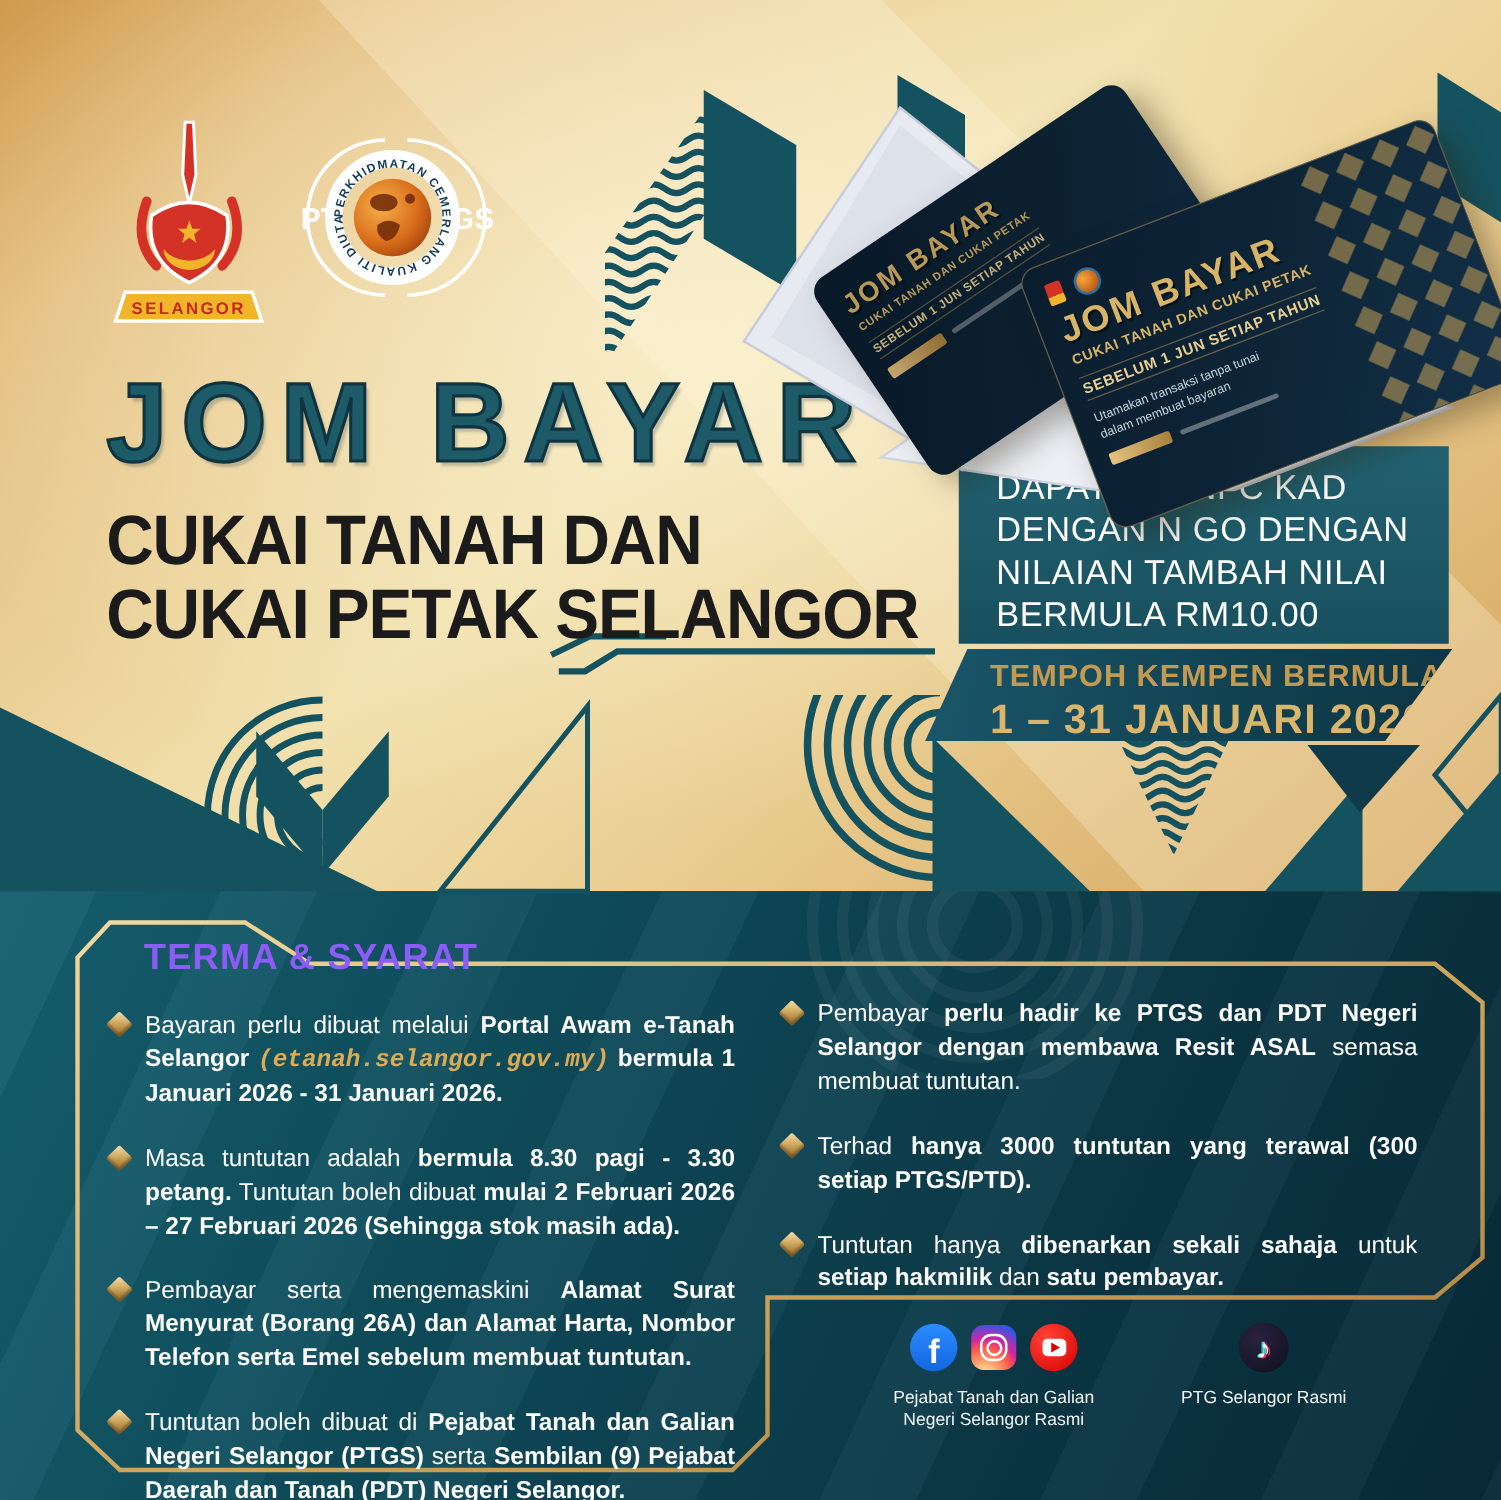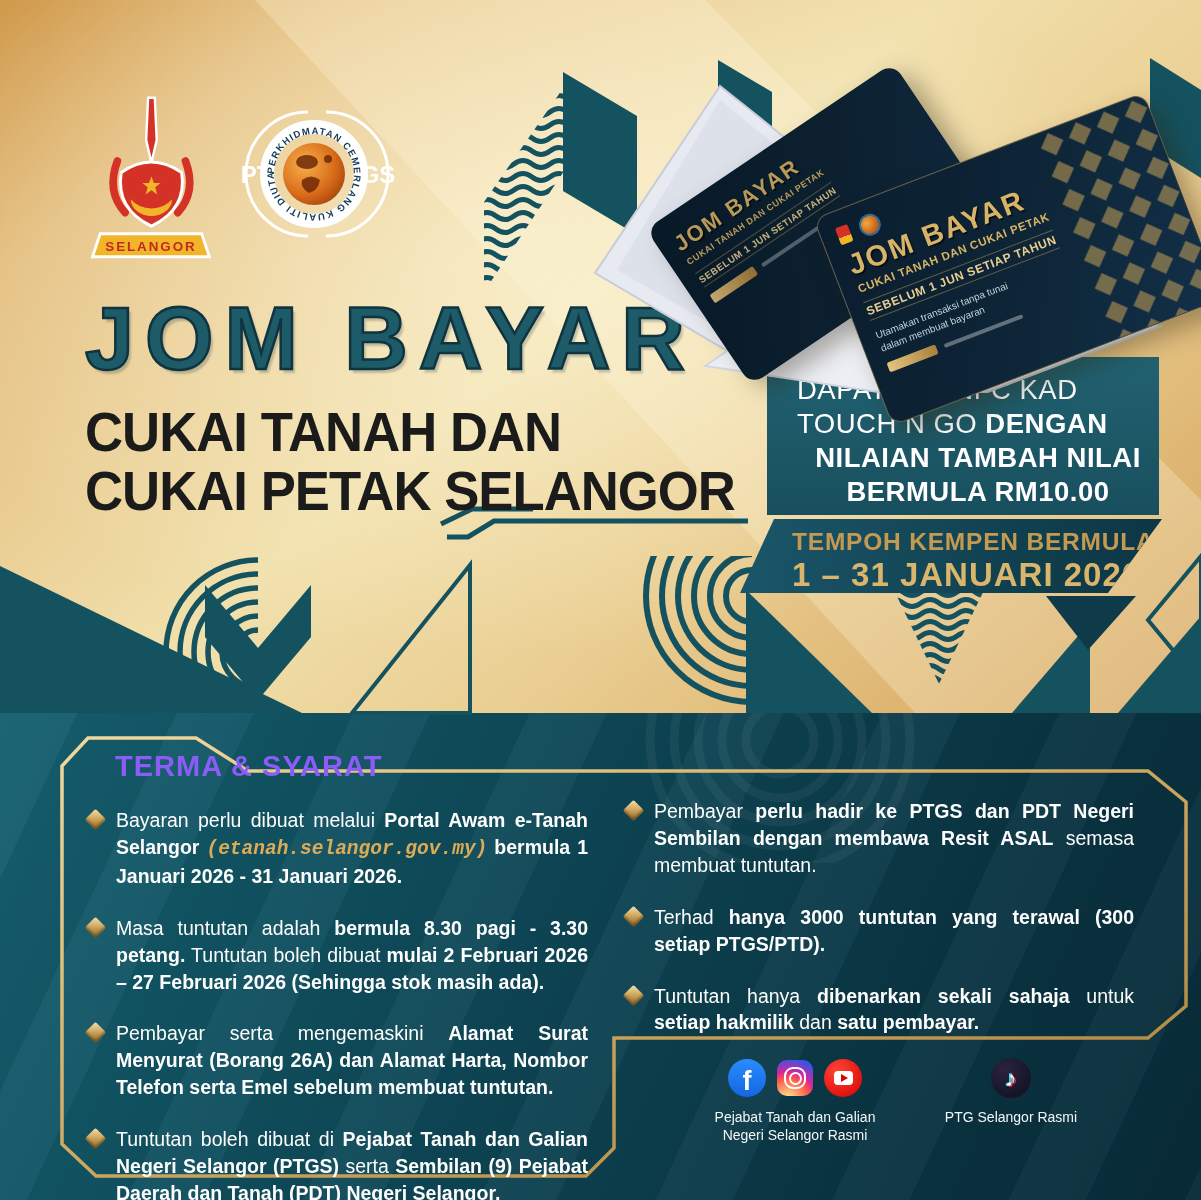--- a/index.html
+++ b/index.html
@@ -30,21 +30,21 @@
     text-shadow:3px 4px 2px rgba(30,60,70,.25);white-space:nowrap;}
   .hero-sub{margin-top:14px;font-size:56px;line-height:1.06;font-weight:800;color:#1b1b1b;
     transform:scaleX(.94);transform-origin:left top;white-space:nowrap;letter-spacing:-1px;}
   .hero-year{margin-top:16px;font-size:47px;font-weight:800;color:#16505f;letter-spacing:1px;
     text-shadow:2px 2px 1px rgba(20,60,70,.25);}
   
   .offer-box{position:absolute;left:767px;top:357px;width:392px;height:158px;z-index:4;
     background:linear-gradient(180deg,#226271 0%,#184f5e 100%);
     color:#fff;padding:16px 0 0 30px;box-sizing:border-box;}
   .offer-box div{font-size:27.5px;line-height:34px;letter-spacing:.5px;font-weight:500;white-space:nowrap;}
-  .offer-box .b{font-weight:700;text-align:center;}
+  .offer-box .b{font-weight:400;}
   .campaign{position:absolute;left:740px;top:519px;width:422px;height:74px;z-index:4;
     background:linear-gradient(100deg,#1b566a 0%,#10404f 65%,#0d3545 100%);
     clip-path:polygon(34px 0,100% 0,calc(100% - 54px) 100%,0 100%);
     padding:9px 0 0 52px;box-sizing:border-box;}
   .campaign .l1{font-size:24.5px;font-weight:600;color:#c39a51;letter-spacing:.8px;white-space:nowrap;}
   .campaign .l2{font-size:33px;font-weight:800;color:#dab56c;letter-spacing:1px;white-space:nowrap;}
   
   .card-wrap{position:absolute;left:555px;top:58px;width:646px;height:335px;z-index:6;}
   .nfc-card{position:absolute;border-radius:14px;box-shadow:8px 14px 24px rgba(40,30,10,.35);
     background:linear-gradient(120deg,#0a1d2e 0%,#0e2638 55%,#123049 100%);overflow:hidden;}
@@ -251,21 +251,21 @@
   <div class="hero">
     <div class="hero-title">JOM BAYAR</div>
     <div class="hero-sub">
       <span>CUKAI TANAH DAN</span><br>
       <span>CUKAI PETAK SELANGOR</span>
     </div>
   </div>
 
   <div class="offer-box">
     <div><span>DAPATKAN NFC KAD</span></div>
-    <div><span>TOUCH N GO </span><span class="b">DENGAN</span></div>
+    <div><span>DENGAN N GO </span><span class="b">DENGAN</span></div>
     <div class="b"><span>NILAIAN TAMBAH NILAI</span></div>
     <div class="b"><span>BERMULA RM10.00</span></div>
   </div>
 
   <div class="campaign">
     <div class="l1">TEMPOH KEMPEN BERMULA</div>
     <div class="l2">1 – 31 JANUARI 2026</div>
   </div>
 
   <div class="card-wrap">
@@ -334,21 +334,21 @@
           <span class="diamond"></span>
           <p><span class="">Tuntutan boleh dibuat di </span><span class="b ">Pejabat Tanah dan Galian Negeri Selangor (PTGS)</span><span class=""> serta </span><span class="b ">Sembilan (9) Pejabat Daerah dan Tanah (PDT) Negeri Selangor.</span></p>
         </li>
       </ul>
   </div>
 
   <div class="terms-col terms-right">
     <ul>
         <li>
           <span class="diamond"></span>
-          <p><span class="">Pembayar </span><span class="b ">perlu hadir ke PTGS dan PDT Negeri Sembilan dengan membawa Resit ASAL</span><span class=""> semasa membuat tuntutan.</span></p>
+          <p><span class="">Pembayar </span><span class="b ">perlu hadir ke PTGS dan PDT Negeri Selangor dengan membawa Resit ASAL</span><span class=""> semasa membuat tuntutan.</span></p>
         </li>
         <li>
           <span class="diamond"></span>
           <p><span class="">Terhad </span><span class="b ">hanya 3000 tuntutan yang terawal (300 setiap PTGS/PTD).</span></p>
         </li>
         <li>
           <span class="diamond"></span>
           <p><span class="">Tuntutan hanya </span><span class="b ">dibenarkan sekali sahaja</span><span class=""> untuk </span><span class="b ">setiap hakmilik</span><span class=""> dan </span><span class="b ">satu pembayar.</span></p>
         </li>
       </ul>

